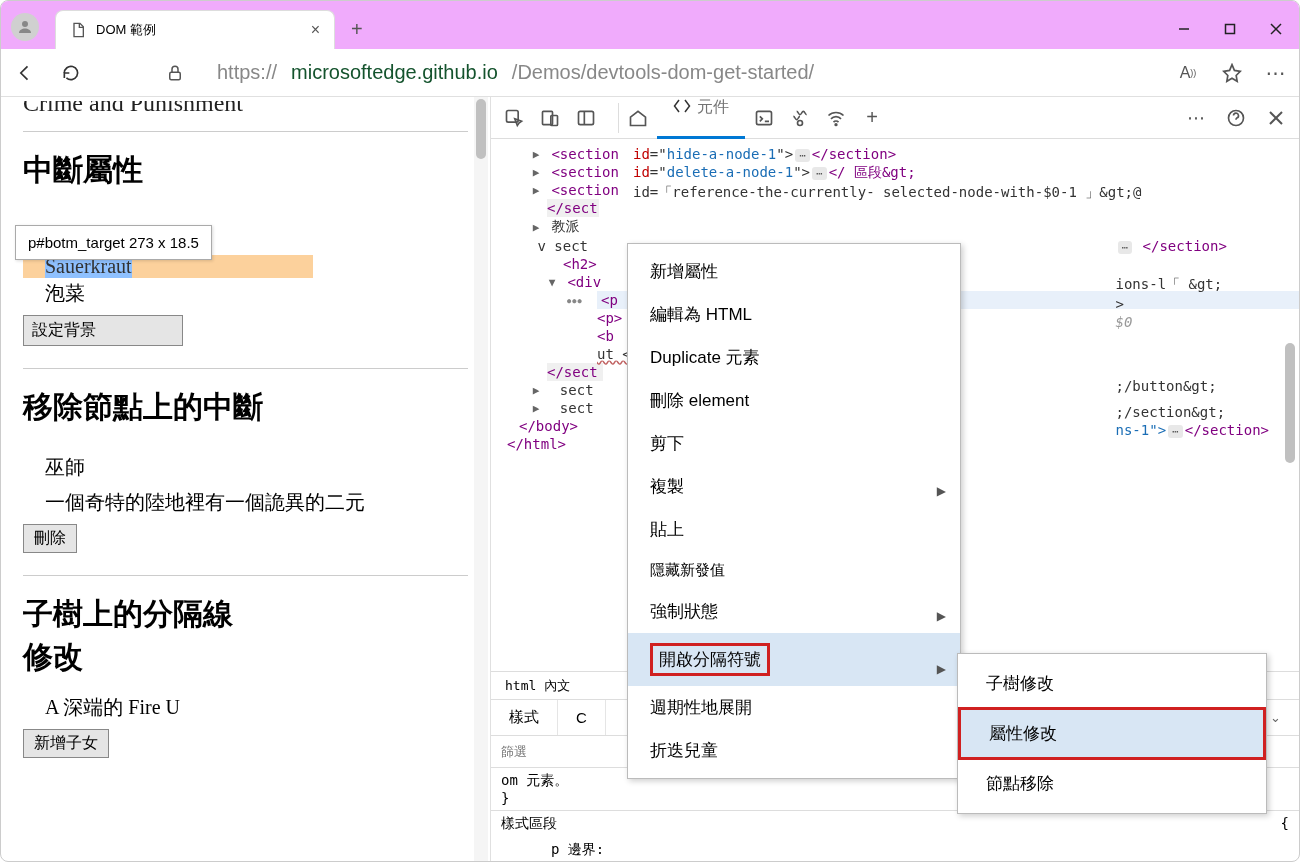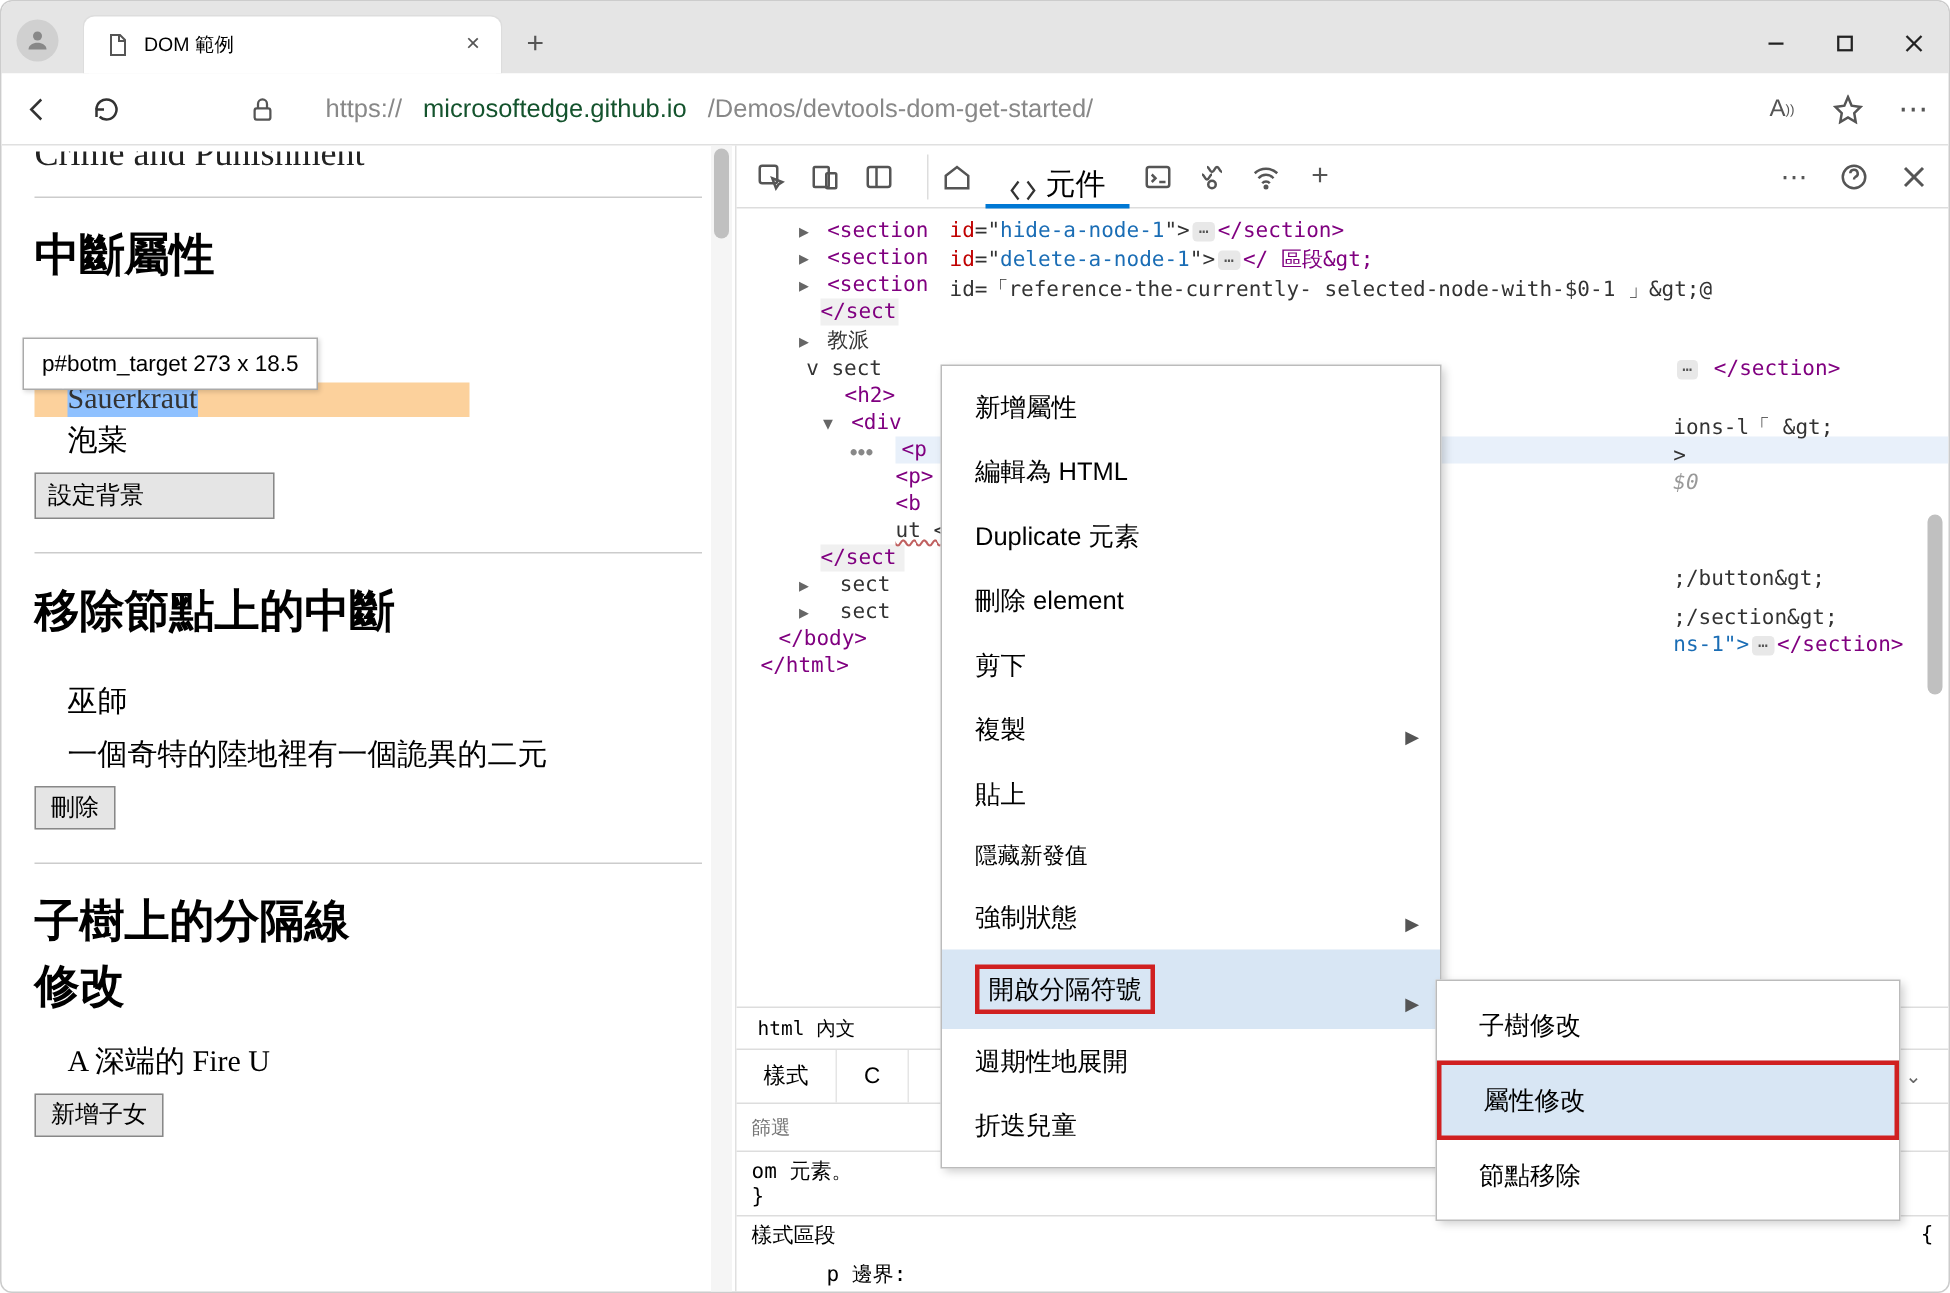--- a/index.html
+++ b/index.html
@@ -1,32 +1,32 @@
 <!DOCTYPE html>
 <html><head>
 <meta charset="utf-8">
 <style>
 * { box-sizing: border-box; margin: 0; padding: 0; }
 body { font-family: "Segoe UI", Arial, sans-serif; font-size: 13px; background: #fff; width: 1300px; height: 862px; overflow: hidden; border: 1px solid #ccc; border-radius: 8px; position: relative; }
 
 
-.titlebar { height: 48px; display: flex; align-items: flex-end; background: #e5e5e5; }
+.titlebar { height: 48px; display: flex; align-items: flex-end; background: #f0abfc; }
 .profile-icon { width: 28px; height: 28px; border-radius: 50%; background: #d0d0d0; margin: 0 16px 8px 10px; display: flex; align-items: center; justify-content: center; }
 .profile-icon svg { width: 18px; height: 18px; fill: #888; }
 .tab { background: #fff; border-radius: 8px 8px 0 0; padding: 10px 14px; display: flex; align-items: center; gap: 10px; min-width: 280px; border: 1px solid #ddd; border-bottom: none; }
 .doc-icon { width: 16px; height: 16px; }
 .tab-close { margin-left: auto; font-size: 16px; color: #555; }
 .newtab-btn { font-size: 20px; color: #555; padding: 0 16px; margin-bottom: 8px; }
 .win-controls { margin-left: auto; display: flex; gap: 0; height: 40px; align-items: flex-start; padding-top: 4px; }
 .win-btn { width: 46px; height: 32px; display: flex; align-items: center; justify-content: center; color: #222; }
 
 
 .toolbar { height: 48px; display: flex; align-items: center; padding: 0 10px; gap: 18px; background: #fff; border-bottom: 1px solid #e0e0e0; }
 .nav-btn { width: 28px; height: 28px; display: flex; align-items: center; justify-content: center; color: #333; }
-.urlbar { flex: 1; display: flex; align-items: center; gap: 14px; padding: 0 10px; font-size: 17px; color: #555; }
+.urlbar { flex: 1; display: flex; align-items: center; gap: 14px; padding: 0 10px; font-size: 20px; color: #555; }
 .url-main { color: #14532d; }
 .url-dim { color: #888; }
 .tb-icon { width: 26px; height: 26px; display: flex; align-items: center; justify-content: center; color: #555; font-size: 16px; }
 
 
 .content { display: flex; height: calc(862px - 48px - 48px); }
 .page-pane { width: 490px; border-right: 1px solid #e0e0e0; position: relative; padding: 4px 8px 0 8px; overflow: hidden; }
 .page-scroll { position: absolute; right: 2px; top: 0; bottom: 0; width: 14px; background: #f5f5f5; }
 .page-thumb { position: absolute; right: 2px; top: 2px; width: 10px; height: 60px; background: #c0c0c0; border-radius: 5px; }
 .page-content { padding: 0 14px; font-family: Georgia, serif; }
@@ -38,21 +38,21 @@
 .highlighted-row { background: #fcd19c; margin-top: 64px; padding: 0; }
 .highlighted-text { background: #8fc1ff; padding: 1px 0; font-size: 20px; color: #333; font-family: Georgia, serif; }
 .page-p { font-size: 20px; margin: 2px 0 8px 22px; font-family: Georgia, serif; }
 .page-btn { font-family: Arial, sans-serif; font-size: 16px; padding: 3px 10px; border: 1px solid #888; background: #e5e5e5; margin-left: 0; }
 .btn-wide { width: 160px; text-align: left; padding: 4px 8px; }
 
 
 .devtools { flex: 1; display: flex; flex-direction: column; position: relative; }
 .dt-toolbar { height: 42px; border-bottom: 1px solid #ddd; display: flex; align-items: center; padding: 0 6px; gap: 2px; position: relative; }
 .dt-ico { width: 34px; height: 34px; display: flex; align-items: center; justify-content: center; color: #555; }
-.dt-tab { display: flex; align-items: flex-end; gap: 6px; padding: 0 16px; height: 42px; border-bottom: 3px solid #0078d4; color: #000000; font-size: 20px; }
+.dt-tab { display: flex; align-items: flex-start; gap: 6px; padding: 0 16px; height: 42px; border-bottom: 3px solid #0078d4; color: #737373; font-size: 16px; }
 .dt-right { margin-left: auto; display: flex; gap: 6px; }
 
 .dom-tree { flex: 1; overflow: hidden; position: relative; font-family: Consolas, monospace; font-size: 14px; padding: 6px 0 0 0; color: #333; }
 .dom-line { padding: 1px 0 1px 0; display: flex; align-items: center; white-space: nowrap; }
 .tri { display: inline-block; width: 14px; text-align: center; color: #666; font-size: 11px; }
 .tag { color: #800080; }
 .attr { color: #c00000; }
 .str { color: #1a6db5; }
 .txt { color: #333; }
 .ovf { display: inline-block; background: #e8e8e8; border-radius: 3px; padding: 0 4px; font-size: 11px; color: #555; margin: 0 2px; }

